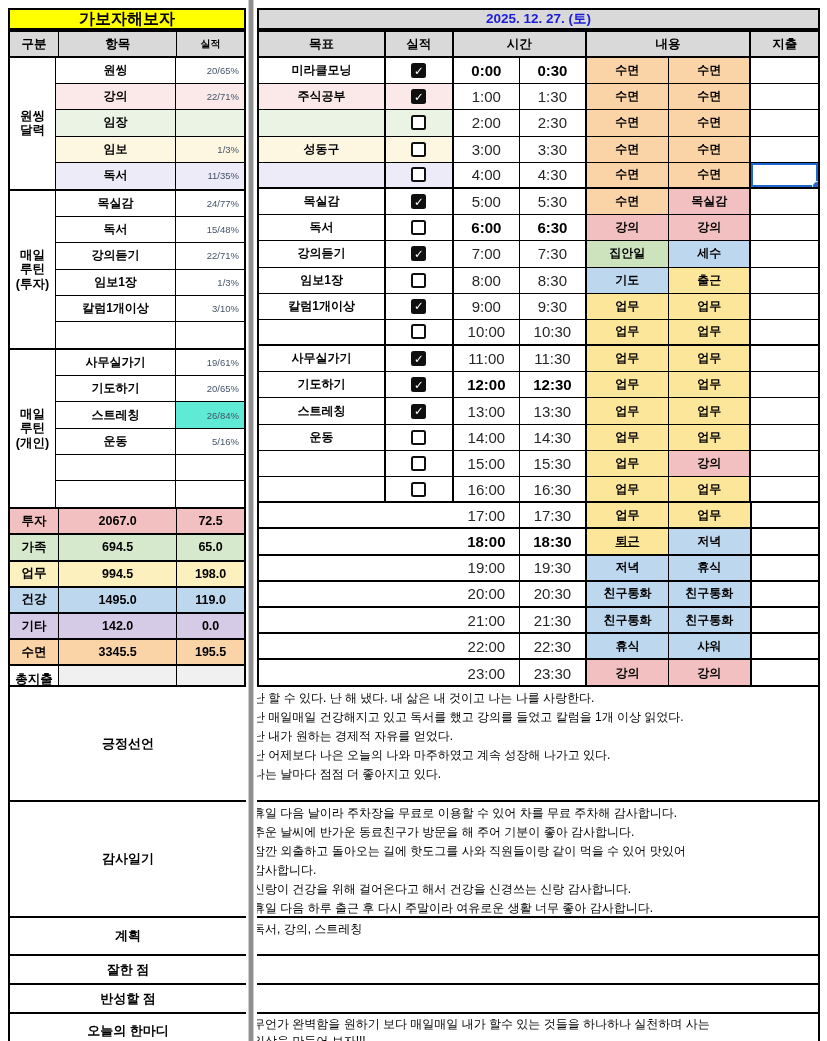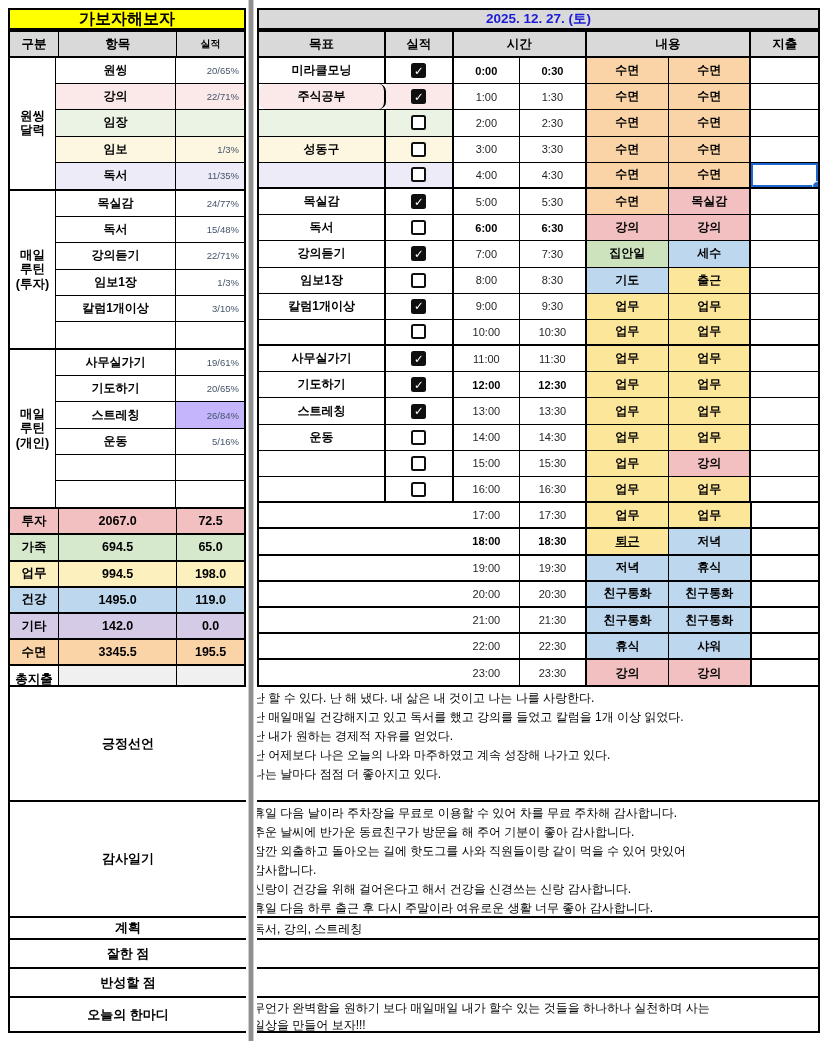--- a/index.html
+++ b/index.html
@@ -41,21 +41,21 @@
   .lsec-rows .row:last-child{border-bottom:none;}
   .item{width:120px;font-weight:bold;font-size:12px;}
   .perf{width:68px;justify-content:flex-end;padding-right:5px;font-size:9.5px;border-right:none;}
   .slabel{width:50px;font-weight:bold;font-size:12.5px;}
   .sv1{width:120px;font-weight:bold;font-size:12.5px;}
   .sv2{width:68px;font-weight:bold;font-size:12.5px;border-right:none;}
 
   .goal{width:128px;font-weight:bold;font-size:12px;}
   .chk{width:68px;}
   .merged{width:196px;font-weight:bold;font-size:12.5px;margin-top:35px;}
-  .t1,.t2{width:67px;font-size:11px;color:#262626;}
+  .t1,.t2{width:67px;font-size:15px;color:#262626;}
   .timebold{font-weight:bold;color:#000;}
   .c1,.c2{width:83px;font-weight:bold;font-size:12px;}
   .exp{width:67px;border-right:none;position:relative;}
 
   .checkbox{width:15px;height:15px;box-sizing:border-box;border-radius:2.5px;display:flex;
     align-items:center;justify-content:center;}
   .checkbox.on{background:#0f0f0f;color:#fff;font-size:11.5px;font-weight:bold;}
   .checkbox.off{background:#fff;border:2px solid #0f0f0f;}
 
   .sel{box-shadow:inset 0 0 0 2px #1E66D0;}
@@ -153,21 +153,21 @@
             <div class="row grow">
               <div class="cell item" style="background: rgb(255, 255, 255);">사무실가기</div>
               <div class="cell perf" style="background: rgb(255, 255, 255); color: rgb(68, 84, 106);">19/61%</div>
             </div>
             <div class="row grow">
               <div class="cell item" style="background: rgb(255, 255, 255);">기도하기</div>
               <div class="cell perf" style="background: rgb(255, 255, 255); color: rgb(68, 84, 106);">20/65%</div>
             </div>
             <div class="row grow">
               <div class="cell item" style="background: rgb(255, 255, 255);">스트레칭</div>
-              <div class="cell perf" style="background: #c4b5fd; color: rgb(68, 84, 106);">26/84%</div>
+              <div class="cell perf" style="background: #5eead4; color: rgb(68, 84, 106);">26/84%</div>
             </div>
             <div class="row grow">
               <div class="cell item" style="background: rgb(255, 255, 255);">운동</div>
               <div class="cell perf" style="background: rgb(255, 255, 255); color: rgb(68, 84, 106);">5/16%</div>
             </div>
             <div class="row grow">
               <div class="cell item" style="background: rgb(255, 255, 255);"></div>
               <div class="cell perf" style="background: rgb(255, 255, 255); color: rgb(68, 84, 106);"></div>
             </div>
             <div class="row grow">
@@ -228,21 +228,21 @@
           <div class="cell chk bR2" style="background: rgb(255, 255, 255);">
             <div class="checkbox on">✓</div>
           </div>
           <div class="cell t1 timebold">0:00</div>
           <div class="cell t2 bR2 timebold">0:30</div>
           <div class="cell c1" style="background: rgb(250, 212, 166);">수면</div>
           <div class="cell c2 bR2" style="background: rgb(250, 212, 166);">수면</div>
           <div class="cell exp"></div>
         </div>
         <div class="row grow">
-          <div class="cell goal bR2" style="background: rgb(251, 233, 233); border-radius: 7px;">주식공부</div>
+          <div class="cell goal bR2" style="background: rgb(251, 233, 233);">주식공부</div>
           <div class="cell chk bR2" style="background: rgb(251, 233, 233);">
             <div class="checkbox on">✓</div>
           </div>
           <div class="cell t1">1:00</div>
           <div class="cell t2 bR2">1:30</div>
           <div class="cell c1" style="background: rgb(250, 212, 166);">수면</div>
           <div class="cell c2 bR2" style="background: rgb(250, 212, 166);">수면</div>
           <div class="cell exp"></div>
         </div>
         <div class="row grow">
@@ -482,21 +482,21 @@
       </div>
       <div class="brow" style="height: 116px;">
         <div class="blabel">감사일기</div>
         <div class="bcontent" style="line-height: 19px;">휴일 다음 날이라 주차장을 무료로 이용할 수 있어 차를 무료 주차해 감사합니다.
 추운 날씨에 반가운 동료친구가 방문을 해 주어 기분이 좋아 감사합니다.
 잠깐 외출하고 돌아오는 길에 핫도그를 사와 직원들이랑 같이 먹을 수 있어 맛있어
 감사합니다.
 신랑이 건강을 위해 걸어온다고 해서 건강을 신경쓰는 신랑 감사합니다.
 휴일 다음 하루 출근 후 다시 주말이라 여유로운 생활 너무 좋아 감사합니다.</div>
       </div>
-      <div class="brow" style="height: 22px;">
+      <div class="brow" style="height: 38px;">
         <div class="blabel">계획</div>
         <div class="bcontent" style="line-height: 19px;">독서, 강의, 스트레칭</div>
       </div>
       <div class="brow" style="height: 29px;">
         <div class="blabel">잘한 점</div>
         <div class="bcontent" style="line-height: 19px;"></div>
       </div>
       <div class="brow" style="height: 29px;">
         <div class="blabel">반성할 점</div>
         <div class="bcontent" style="line-height: 19px;"></div>

